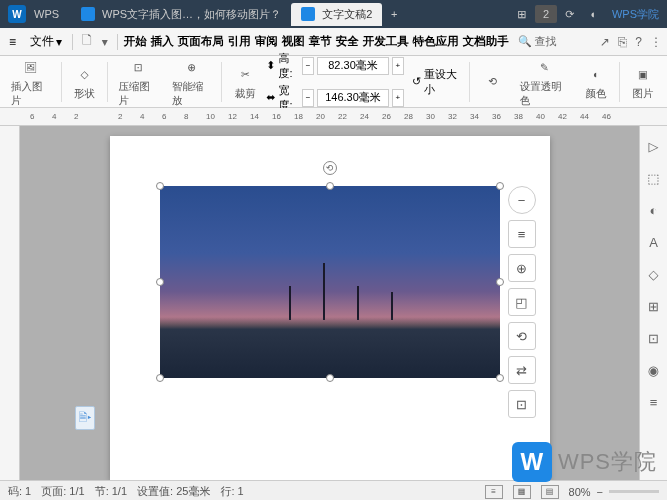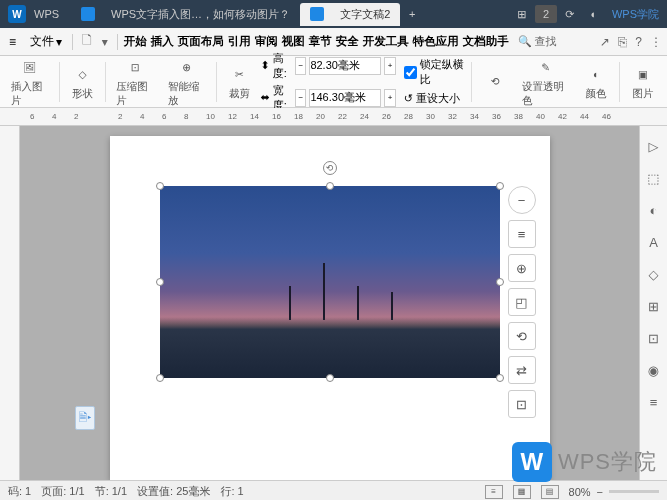--- a/index.html
+++ b/index.html
@@ -1,21 +1,21 @@
 <!DOCTYPE html>
 <html><head>
   <meta charset="utf-8">
   <style>
     * { margin: 0; padding: 0; box-sizing: border-box; font-family: "Microsoft YaHei", sans-serif; }
     body { width: 667px; height: 500px; background: #f0f0f0; overflow: hidden; position: relative; font-size: 12px; }
     
     .titlebar { height: 28px; background: #2d3e50; display: flex; align-items: center; padding: 0 8px; color: #ccc; }
     .titlebar .app-logo { width: 18px; height: 18px; background: #0a6cbd; border-radius: 3px; margin-right: 8px; display: flex; align-items: center; justify-content: center; color: white; font-size: 10px; font-weight: bold; }
     .titlebar .app-name { font-size: 11px; margin-right: 12px; }
-    .titlebar .tab { padding: 4px 10px; font-size: 11px; display: flex; align-items: flex-start; gap: 16px; border-radius: 3px 3px 0 0; }
+    .titlebar .tab { padding: 4px 10px; font-size: 11px; display: flex; align-items: flex-start; gap: 7px; border-radius: 3px 3px 0 0; }
     .titlebar .tab.active { background: #f0f0f0; color: #333; }
     .titlebar .tab .doc-icon { width: 14px; height: 14px; background: #1e88e5; border-radius: 2px; }
     .titlebar .spacer { flex: 1; }
     .titlebar .sq-btn { width: 22px; height: 18px; display: flex; align-items: center; justify-content: center; margin: 0 1px; font-size: 11px; }
     .titlebar .num-badge { background: #555; border-radius: 2px; padding: 0 4px; }
     .titlebar .wps-right { color: #4a90d9; font-size: 11px; margin-left: 6px; }
     
     .menubar { height: 28px; background: #f5f5f5; border-bottom: 1px solid #ccc; display: flex; align-items: center; padding: 0 5px; font-size: 12px; }
     .menubar .menu-btn { padding: 0 4px; margin-right: 4px; }
     .menubar .file-menu { padding: 2px 6px; display: flex; align-items: center; gap: 2px; }
@@ -25,21 +25,21 @@
     .menubar .search-area { margin-left: 8px; display: flex; align-items: center; gap: 2px; font-size: 11px; color: #666; }
     .menubar .right-icons { margin-left: auto; display: flex; gap: 8px; color: #666; }
     
     .ribbon { height: 52px; background: #fafafa; border-bottom: 1px solid #d0d0d0; display: flex; align-items: center; padding: 2px 5px; gap: 2px; }
     .ribbon-group { display: flex; flex-direction: column; align-items: center; padding: 0 6px; font-size: 10.5px; color: #555; }
     .ribbon-group .icon-lg { width: 26px; height: 24px; margin-bottom: 1px; display: flex; align-items: center; justify-content: center; }
     .ribbon-group .label { font-size: 10.5px; }
     .ribbon .vsep { width: 1px; height: 40px; background: #ddd; margin: 0 2px; }
     .size-controls { display: flex; flex-direction: column; gap: 2px; font-size: 11px; }
     .size-row { display: flex; align-items: center; gap: 3px; }
-    .size-row input { width: 72px; height: 18px; font-size: 11px; text-align: left; border: 1px solid #ccc; }
+    .size-row input { width: 72px; height: 18px; font-size: 11px; text-align: center; border: 1px solid #ccc; }
     .size-row .spin { width: 14px; height: 18px; border: 1px solid #ccc; background: #fff; font-size: 8px; display: flex; align-items: center; justify-content: center; }
     .lock-row { display: flex; align-items: center; gap: 3px; font-size: 11px; }
     
     .ruler-h { height: 18px; background: #f5f5f5; border-bottom: 1px solid #ccc; display: flex; align-items: center; font-size: 8px; color: #666; padding-left: 30px; position: relative; }
     .ruler-h span { position: absolute; }
     
     .workspace { display: flex; height: 354px; background: #b0b0b0; }
     .ruler-v { width: 20px; background: #f5f5f5; border-right: 1px solid #ccc; }
     .canvas-area { flex: 1; display: flex; justify-content: center; padding-top: 10px; overflow: hidden; position: relative; }
     .page { width: 440px; background: white; box-shadow: 0 2px 6px rgba(0,0,0,0.3); padding: 50px 30px; position: relative; }
@@ -161,24 +161,20 @@
     </div>
     <div class="size-row">
       <span>⬌</span>
       <span>宽度:</span>
       <button class="spin">−</button>
       <input value="146.30毫米" style="">
       <button class="spin">+</button>
     </div>
   </div>
   <div style="display:flex;flex-direction:column;gap:4px;margin-left:6px;">
-    <div class="lock-row">
-      <input type="checkbox" checked="" style="">
-      <span>锁定纵横比</span>
-    </div>
     <div class="lock-row">
       <span>↺</span>
       <span>重设大小</span>
     </div>
   </div>
   <div class="vsep"></div>
   <div class="ribbon-group">
     <div class="icon-lg">⟲</div>
   </div>
   <div class="ribbon-group">

